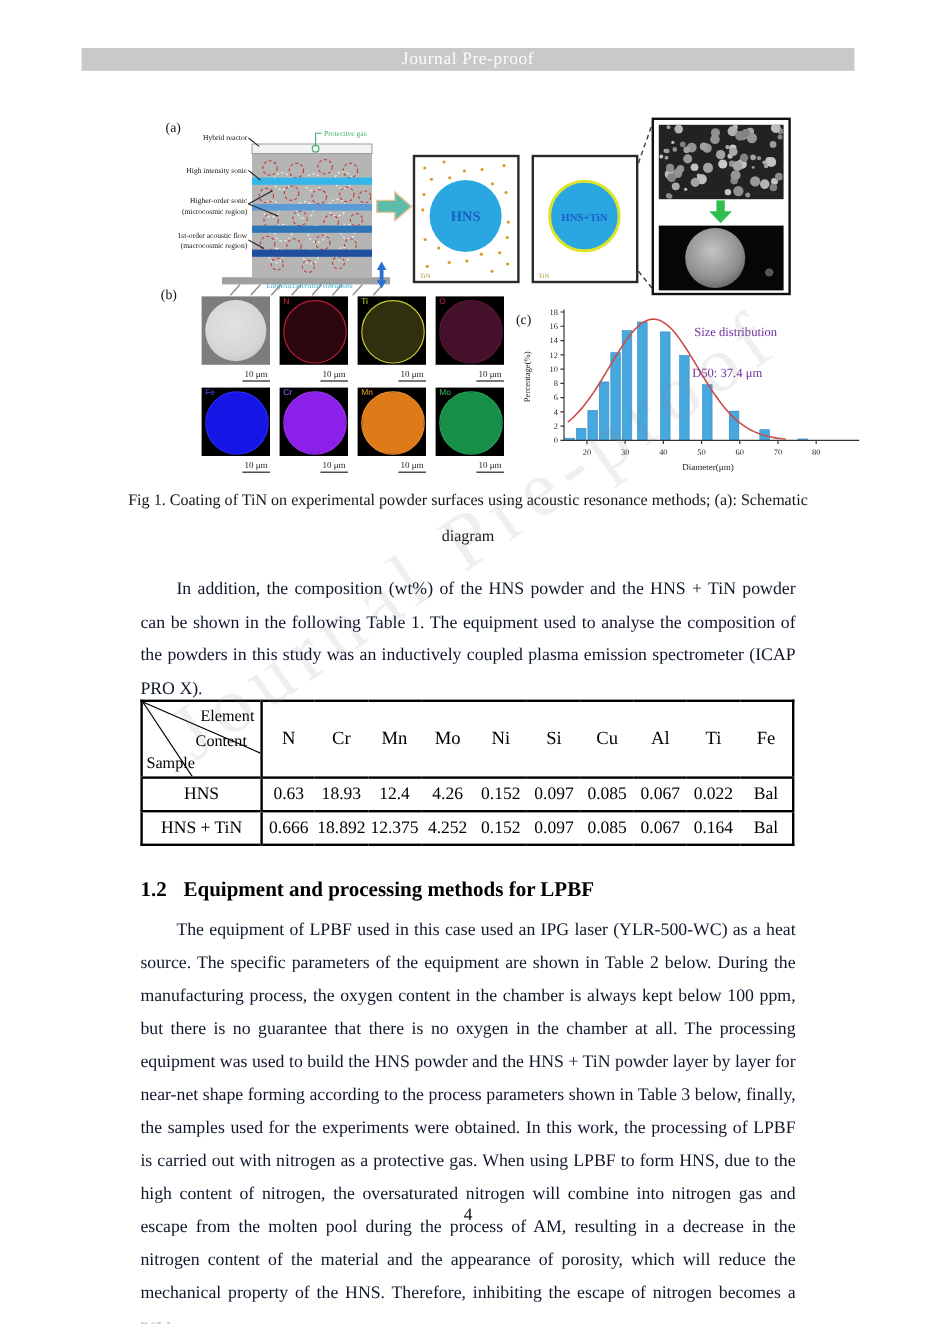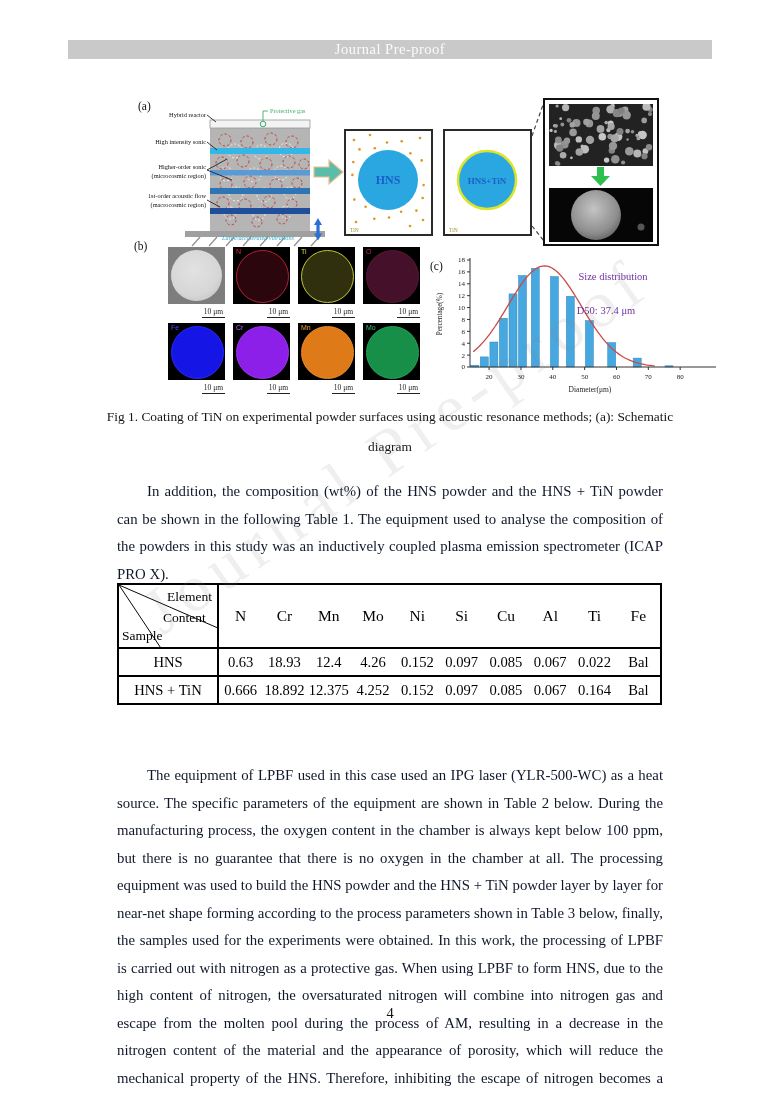--- a/index.html
+++ b/index.html
@@ -464,17 +464,20 @@
           <td>0.152</td>
           <td>0.097</td>
           <td>0.085</td>
           <td>0.067</td>
           <td>0.164</td>
           <td>Bal</td>
         </tr>
       </tbody>
   </table>
 
+  <h2 class="section-heading">
+    <span class="num">1.2</span><span>Equipment and processing methods for LPBF</span>
+  </h2>
 
   <p class="body-text p2">The equipment of LPBF used in this case used an IPG laser (YLR-500-WC) as a heat source. The specific parameters of the equipment are shown in Table 2 below. During the manufacturing process, the oxygen content in the chamber is always kept below 100 ppm, but there is no guarantee that there is no oxygen in the chamber at all. The processing equipment was used to build the HNS powder and the HNS + TiN powder layer by layer for near-net shape forming according to the process parameters shown in Table 3 below, finally, the samples used for the experiments were obtained. In this work, the processing of LPBF is carried out with nitrogen as a protective gas. When using LPBF to form HNS, due to the high content of nitrogen, the oversaturated nitrogen will combine into nitrogen gas and escape from the molten pool during the process of AM, resulting in a decrease in the nitrogen content of the material and the appearance of porosity, which will reduce the mechanical property of the HNS. Therefore, inhibiting the escape of nitrogen becomes a new</p>
 
   <div class="page-number">4</div>
 </div>
 
 </body></html>

